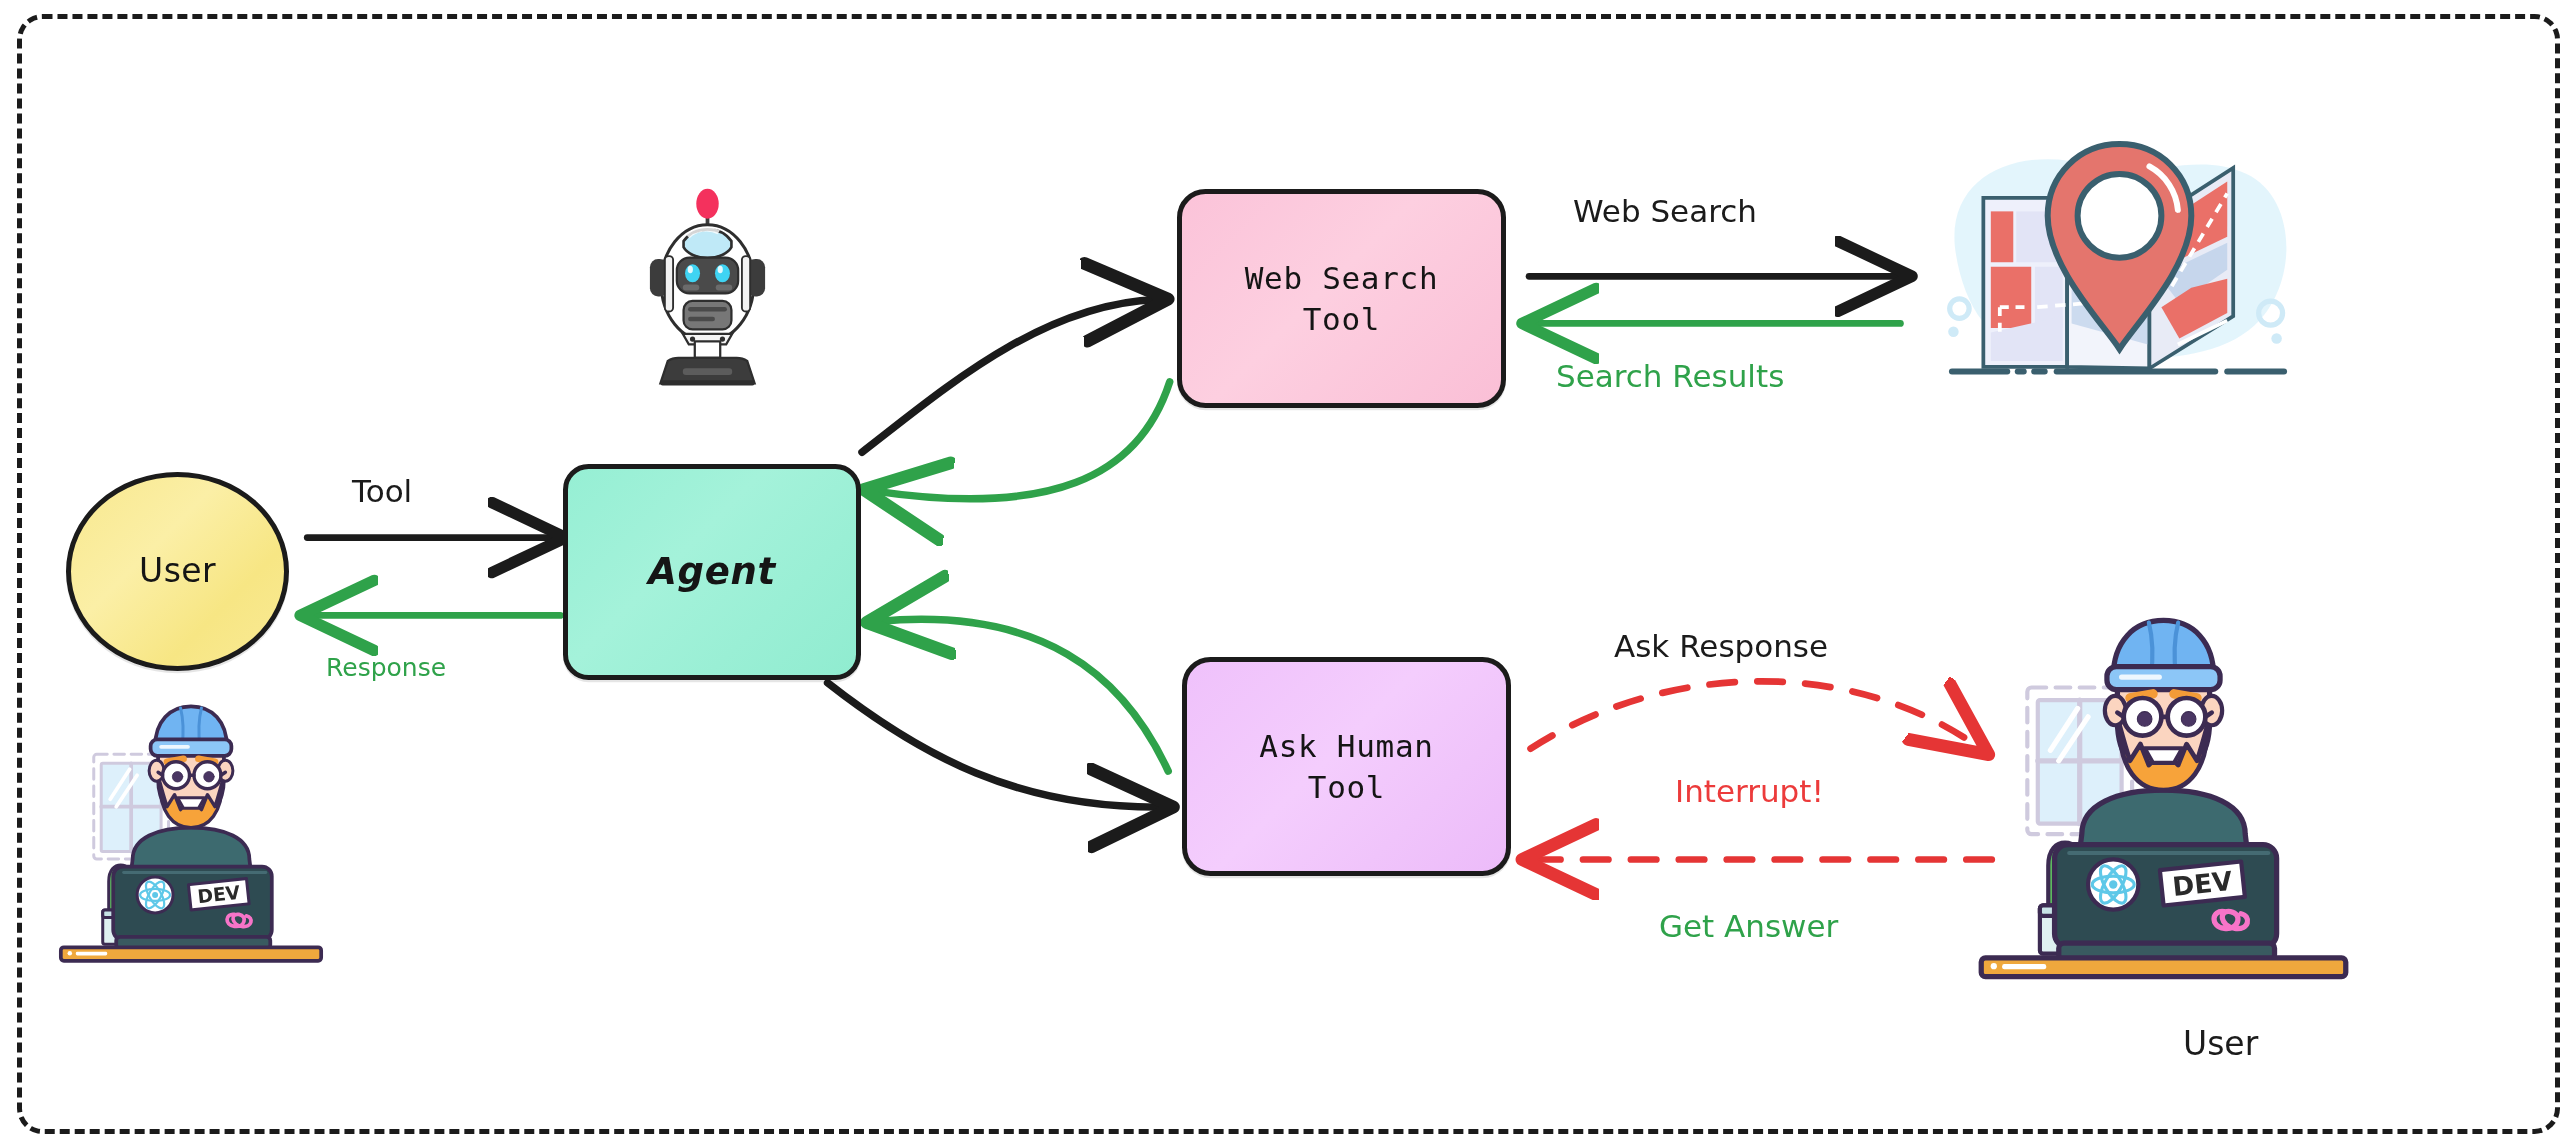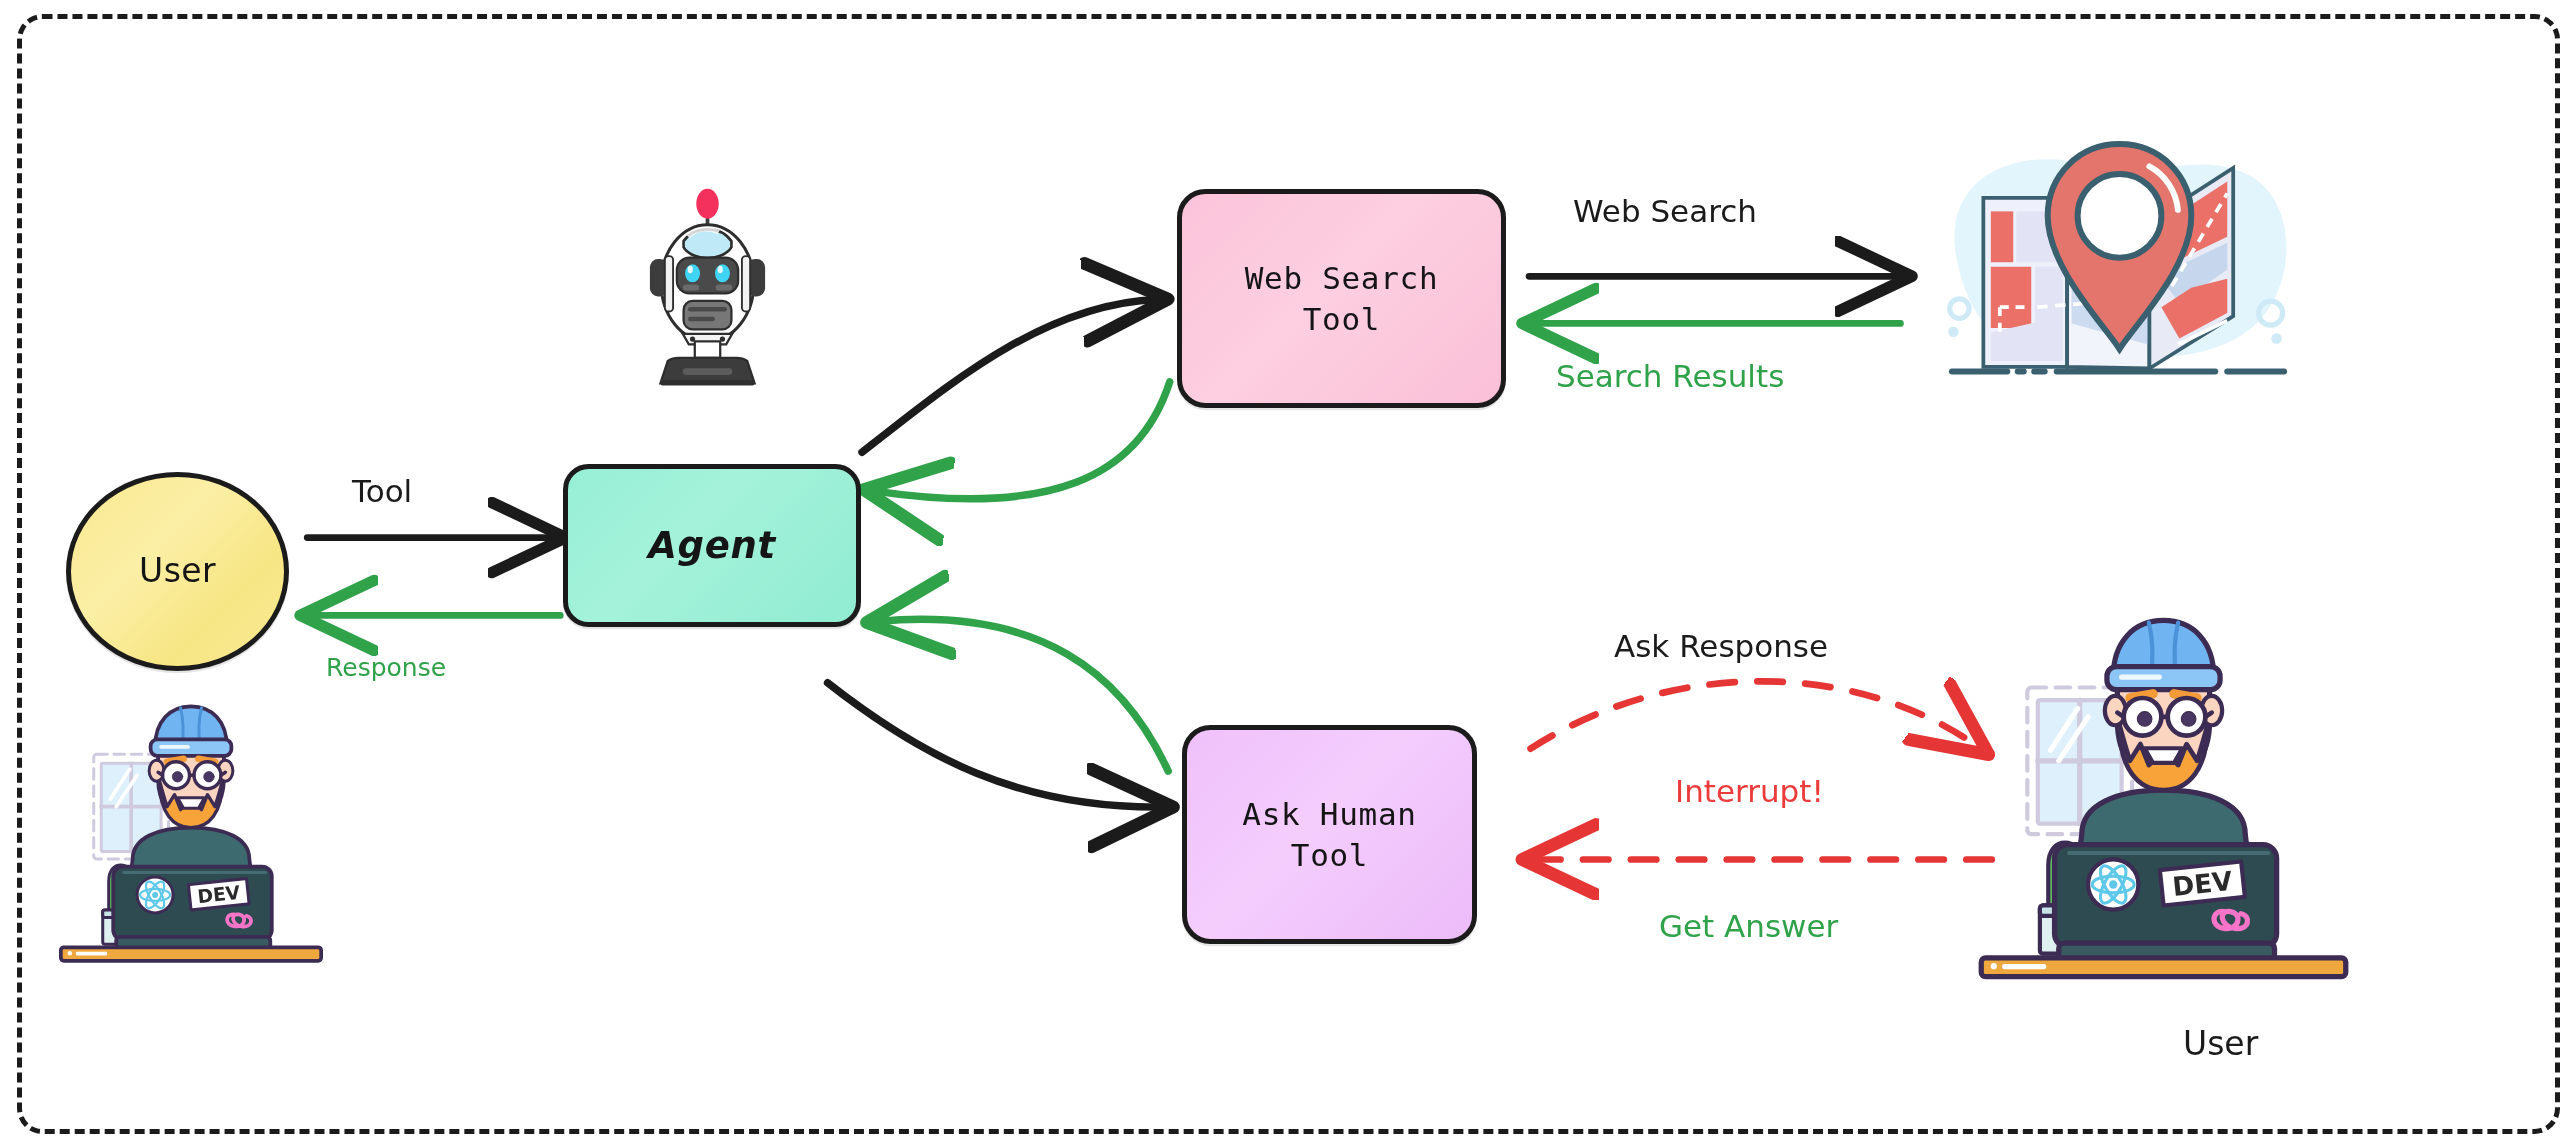--- a/index.html
+++ b/index.html
@@ -42,37 +42,37 @@
   #node-user {
     left: 66px; top: 472px;
     width: 223px; height: 199px;
     border-radius: 50%;
     background: linear-gradient(135deg,#f8e88e 0%,#fbefa6 38%,#f7e684 70%,#f9ea95 100%);
   }
   #node-user .label { font-size: 33px; font-weight: 400; letter-spacing: 0.4px; }
 
   #node-agent {
     left: 563px; top: 464px;
-    width: 298px; height: 163px;
+    width: 298px; height: 216px;
     border-radius: 25.5px;
     background: linear-gradient(135deg,#96efd4 0%,#a4f2da 40%,#90ecd0 100%);
   }
   #node-agent .label {
     font-size: 37px; font-style: italic; font-weight: 600; letter-spacing: 0.7px;
   }
 
   #node-websearch {
     left: 1177px; top: 189px;
     width: 329px; height: 219px;
     border-radius: 28.5px;
     background: linear-gradient(135deg,#fbc3d9 0%,#fdcfe0 45%,#fabfd6 100%);
   }
   #node-asktool {
-    left: 1182px; top: 725px;
-    width: 295px; height: 219px;
+    left: 1182px; top: 657px;
+    width: 329px; height: 219px;
     border-radius: 28.5px;
     background: linear-gradient(135deg,#efc1fb 0%,#f4cdfd 45%,#ecbbf9 100%);
   }
   #node-websearch .label, #node-asktool .label {
     font-family: "DejaVu Sans Mono", monospace;
     font-size: 31px; font-weight: 400; letter-spacing: 0.7px; line-height: 1.3;
   }
 
   
   .edge-label {

